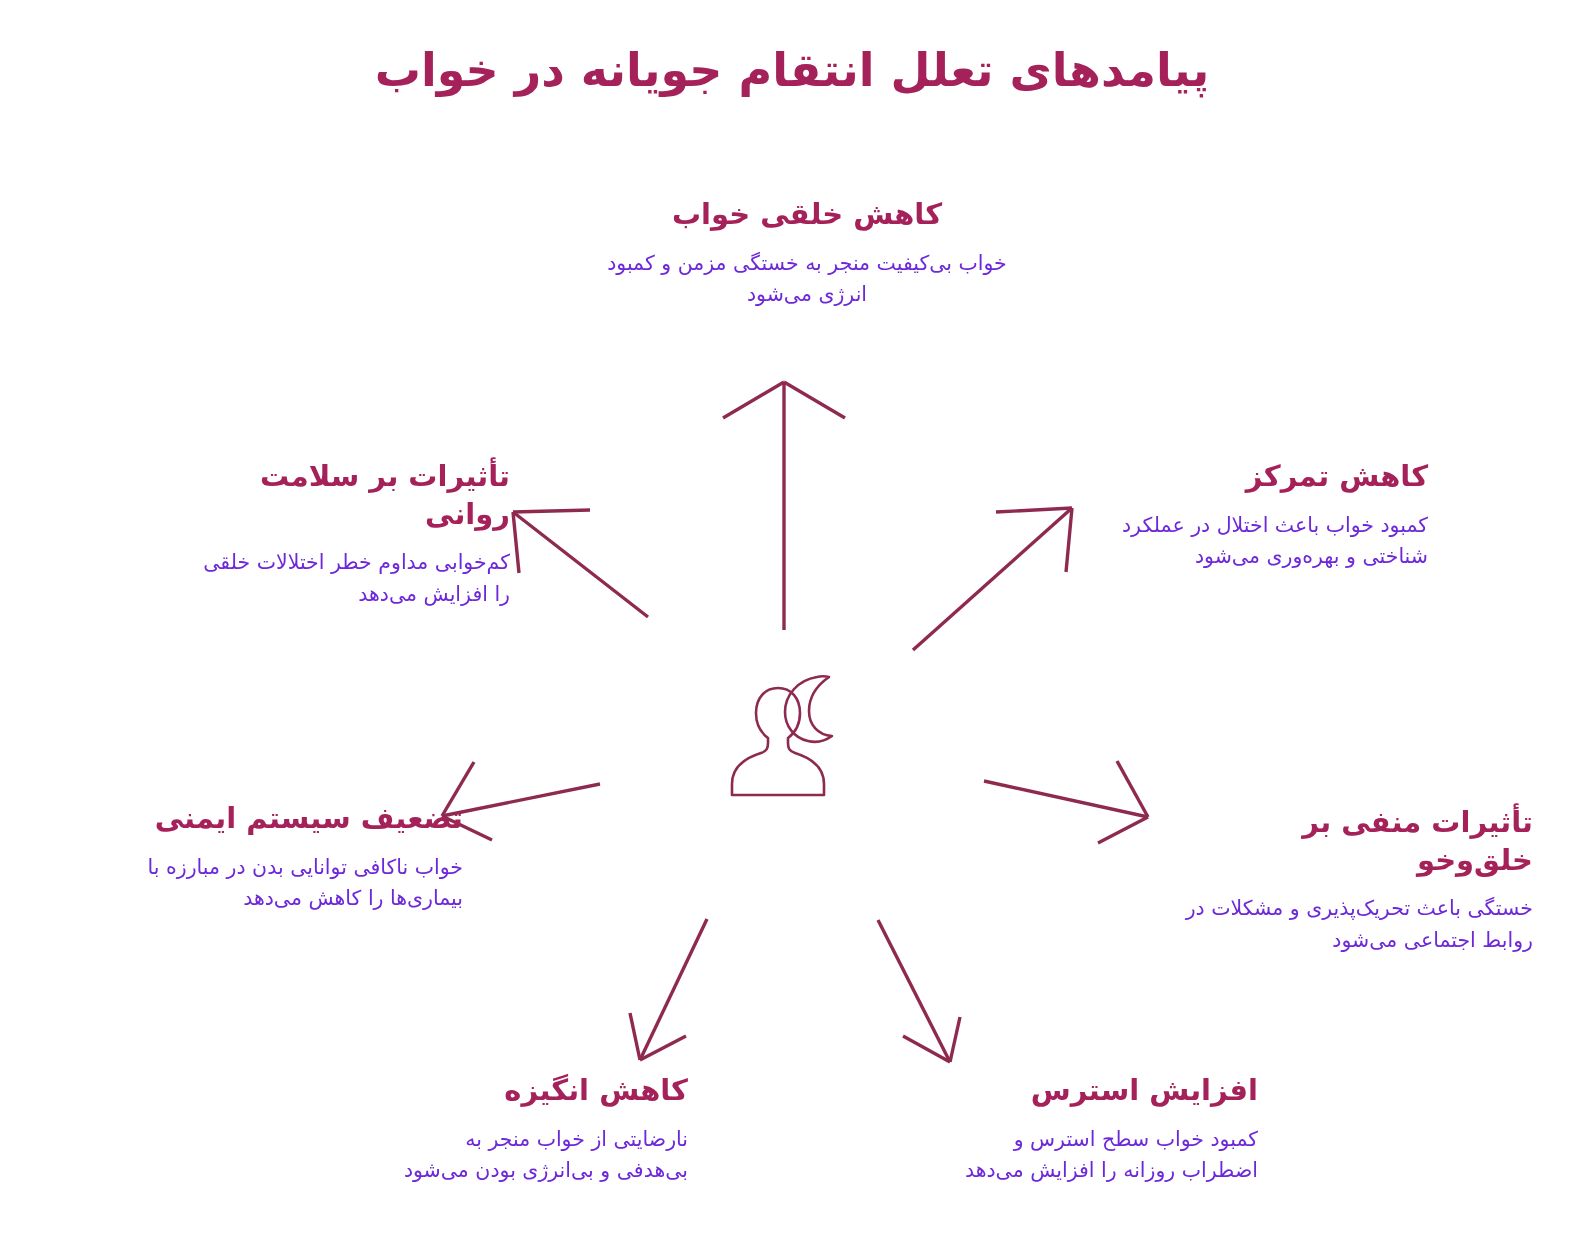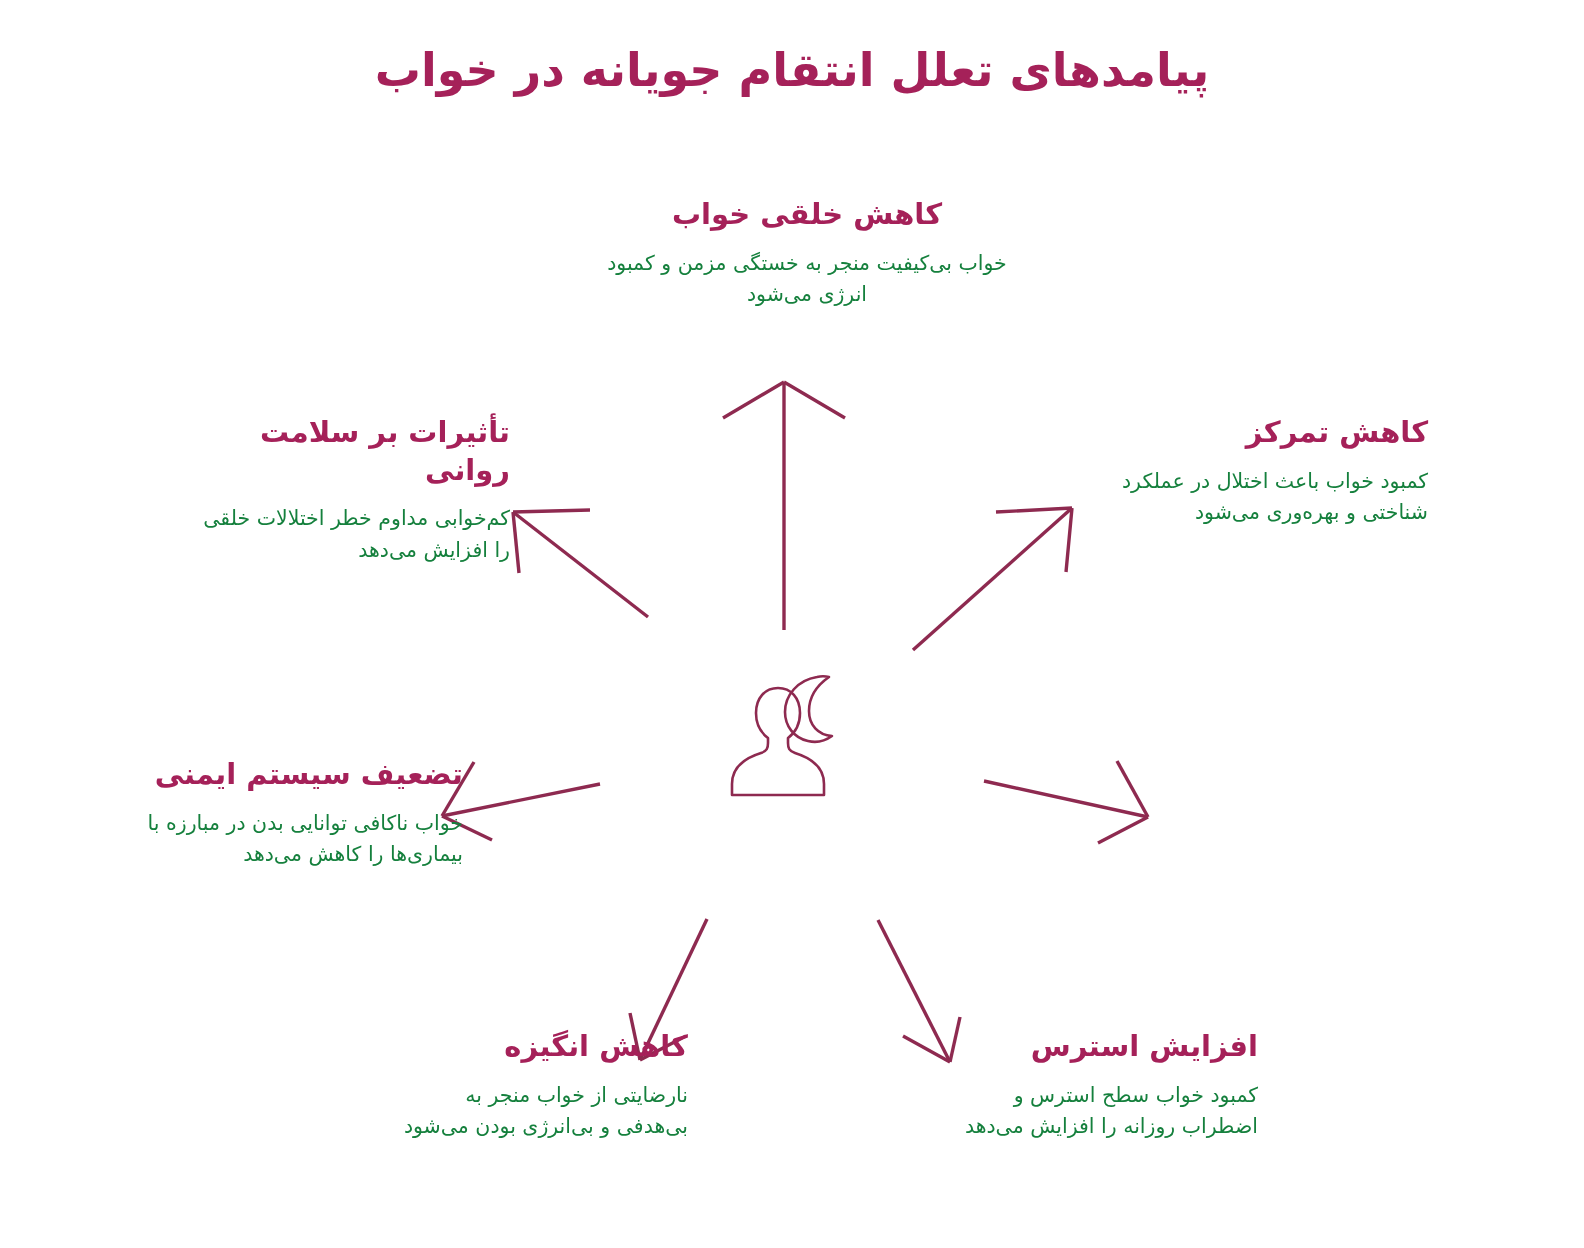--- a/index.html
+++ b/index.html
@@ -46,27 +46,27 @@
     font-size: 29px;
     font-weight: bold;
     color: #a52159;
     line-height: 1.3;
     margin: 0 0 14px 0;
     direction: rtl;
   }
   .node-desc {
     font-size: 20.5px;
     font-weight: normal;
-    color: #15803d;
+    color: #6d28d9;
     line-height: 1.55;
     margin: 0;
     direction: rtl;
   }
   .align-center { text-align: center; }
-  .align-right  { text-align: right; }
+  .align-right  { text-align: right; margin-top: 44px; }
 
   
   #node-sleep-quality { top: 196px; left: 592px;  width: 430px; }
   #node-focus        { top: 414px; left: 1098px; width: 330px; }
   #node-mood         { top: 760px; left: 1183px; width: 350px; }
   #node-stress       { top: 1028px; left: 958px;  width: 300px; }
   #node-motivation   { top: 1028px; left: 388px;  width: 300px; }
   #node-immune       { top: 756px;  left: 143px;  width: 320px; }
   #node-mental       { top: 414px;  left: 190px;  width: 320px; }
 
@@ -148,20 +148,24 @@
   <div class="node align-center" id="node-sleep-quality">
     <p class="node-title">کاهش خلقی خواب</p>
     <p class="node-desc">خواب بی‌کیفیت منجر به خستگی مزمن و کمبود انرژی می‌شود</p>
   </div>
 
   <div class="node align-right" id="node-focus">
     <p class="node-title">کاهش تمرکز</p>
     <p class="node-desc">کمبود خواب باعث اختلال در عملکرد شناختی و بهره‌وری می‌شود</p>
   </div>
 
+  <div class="node align-right" id="node-mood">
+    <p class="node-title">تأثیرات منفی بر خلق‌وخو</p>
+    <p class="node-desc">خستگی باعث تحریک‌پذیری و مشکلات در روابط اجتماعی می‌شود</p>
+  </div>
 
   <div class="node align-right" id="node-stress">
     <p class="node-title">افزایش استرس</p>
     <p class="node-desc">کمبود خواب سطح استرس و اضطراب روزانه را افزایش می‌دهد</p>
   </div>
 
   <div class="node align-right" id="node-motivation">
     <p class="node-title">کاهش انگیزه</p>
     <p class="node-desc">نارضایتی از خواب منجر به بی‌هدفی و بی‌انرژی بودن می‌شود</p>
   </div>

